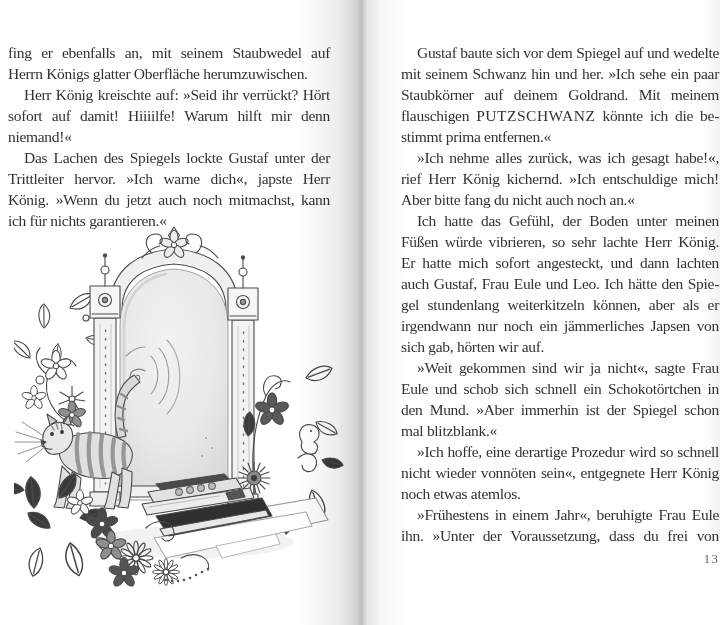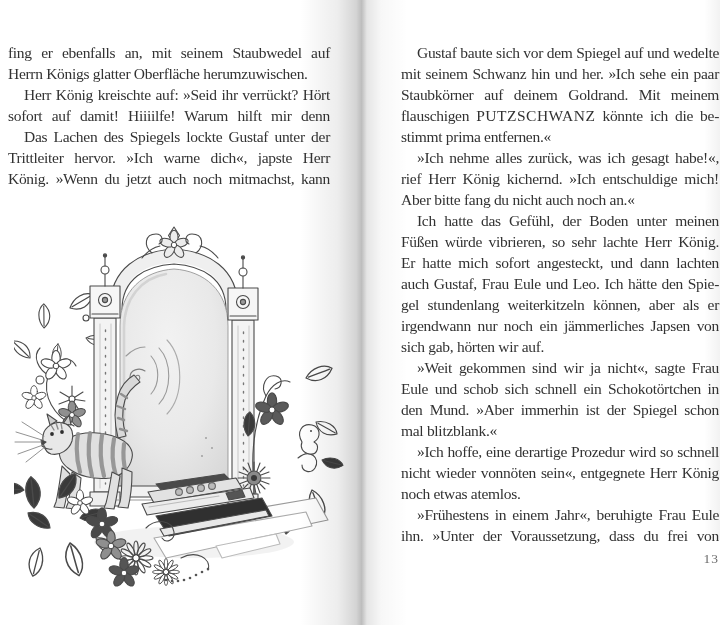--- a/index.html
+++ b/index.html
@@ -44,23 +44,25 @@
   }
 </style>
 </head>
 <body>
 
 <div class="page-text left-text">
     <div class="line just">fing er ebenfalls an, mit seinem Staubwedel auf</div>
     <div class="line">Herrn Königs glatter Oberfläche herumzuwischen.</div>
     <div class="line indent just">Herr König kreischte auf: »Seid ihr verrückt? Hört</div>
     <div class="line just">sofort auf damit! Hiiiilfe! Warum hilft mir denn</div>
+    <div class="line">niemand!«</div>
     <div class="line indent just">Das Lachen des Spiegels lockte Gustaf unter der</div>
     <div class="line just">Trittleiter hervor. »Ich warne dich«, japste Herr</div>
     <div class="line just">König. »Wenn du jetzt auch noch mitmachst, kann</div>
+    <div class="line">ich für nichts garantieren.«</div>
   </div>
 
 <div class="illustration">
 <svg viewBox="0 0 332 362" width="332" height="362" role="img" aria-label="Ink drawing of a striped cat tickling an ornate standing mirror with its raised tail; ripple lines on the glass, stacked books and papers at the base, flowers and leaves around the frame">
   <defs>
     <radialGradient id="glassg" cx="45%" cy="35%" r="80%">
       <stop offset="0%" stop-color="#f2f2f2"></stop>
       <stop offset="55%" stop-color="#e9e9e9"></stop>
       <stop offset="100%" stop-color="#d7d7d7"></stop>
     </radialGradient>

